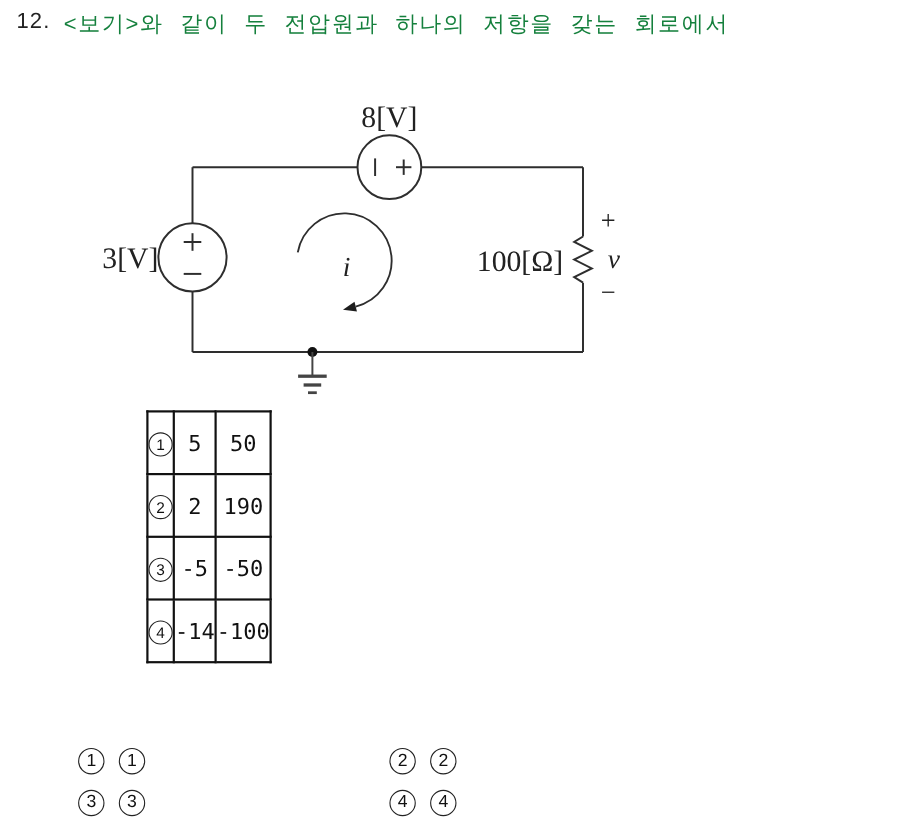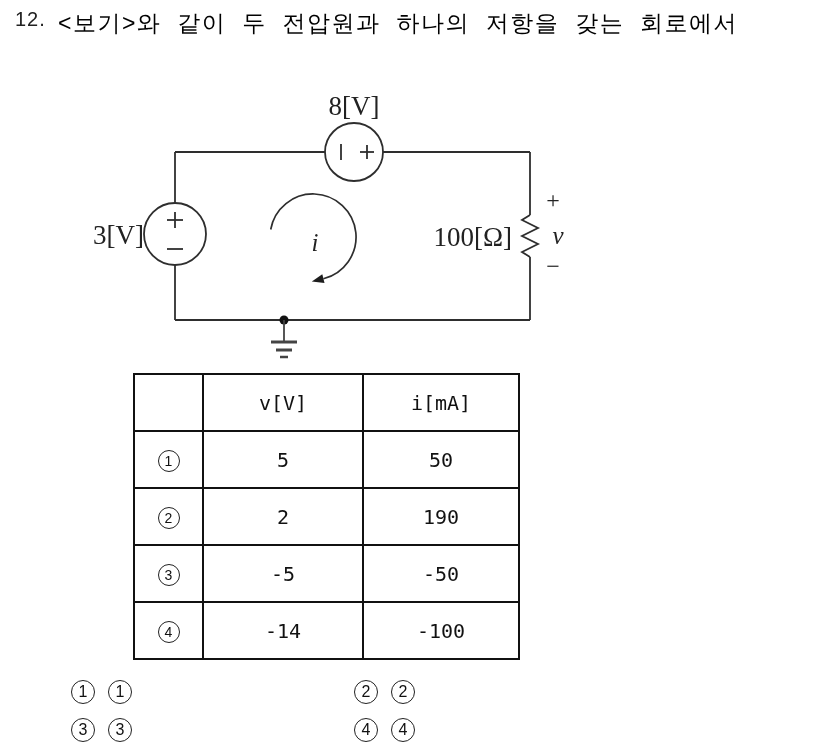--- a/index.html
+++ b/index.html
@@ -2,21 +2,21 @@
 <html><head>
 <meta charset="utf-8">
 <style>
   * { margin:0; padding:0; box-sizing:border-box; }
   html,body { width:826px; height:750px; background:#ffffff; overflow:hidden;
     font-family:"Liberation Sans", sans-serif; color:#1a1a1a; }
   #page { position:relative; width:826px; height:750px; background:#fff;border-radius:21px; }
 
   
   .q-num   { position:absolute; left:15px; top:8px;  font-size:20px; letter-spacing:1px; color:#222; }
-  .q-line1 { position:absolute; left:58px; top:8px;  font-size:23px; letter-spacing:1.5px; word-spacing:8px; color:#000000; white-space:nowrap;text-align:right; }
+  .q-line1 { position:absolute; left:58px; top:8px;  font-size:20px; letter-spacing:1.5px; word-spacing:8px; color:#15803d; white-space:nowrap;text-align:right; }
   .q-line2 { position:absolute; left:58px; top:39px; font-size:20px; letter-spacing:1.5px; word-spacing:8px; color:#222; white-space:nowrap; }
 
   
   #circuit { position:absolute; left:60px; top:80px; }
   .cir-serif  { font-family:"Liberation Serif", serif; font-size:27px; fill:#222; }
   .cir-serif-sm { font-family:"Liberation Serif", serif; font-size:24px; fill:#222; }
   .cir-italic { font-family:"Liberation Serif", serif; font-style:italic; font-size:25px; fill:#222; }
 
   
   #answer-table { position:absolute; left:133px; top:373px; border-collapse:collapse;
@@ -90,25 +90,20 @@
     <text class="cir-serif" x="84" y="164" text-anchor="end">3[V]</text>
     <text class="cir-serif" x="452" y="166" text-anchor="end">100[Ω]</text>
     <text class="cir-serif-sm" x="493" y="128" text-anchor="middle">+</text>
     <text class="cir-italic" x="498" y="164" text-anchor="middle">v</text>
     <text class="cir-serif-sm" x="493" y="194" text-anchor="middle">−</text>
     <text class="cir-italic" x="255" y="171" text-anchor="middle">i</text>
   </svg>
 
   <table id="answer-table">
     <tbody>
-        <tr>
-      <th class="c-opt"></th>
-      <th class="c-v">v[V]</th>
-      <th class="c-i">i[mA]</th>
-    </tr>
     <tr>
       <td><span class="circ">1</span></td>
       <td>5</td>
       <td>50</td>
     </tr>
     <tr>
       <td><span class="circ">2</span></td>
       <td>2</td>
       <td>190</td>
     </tr>

